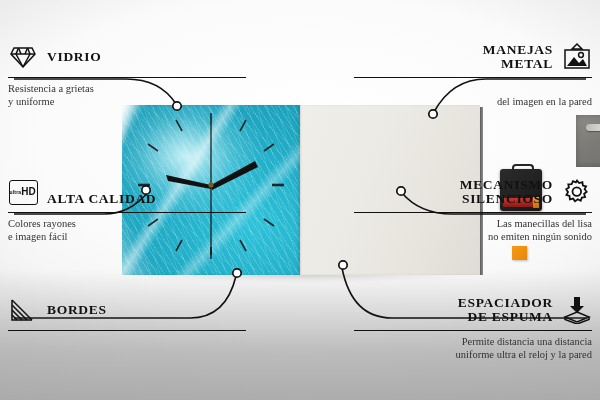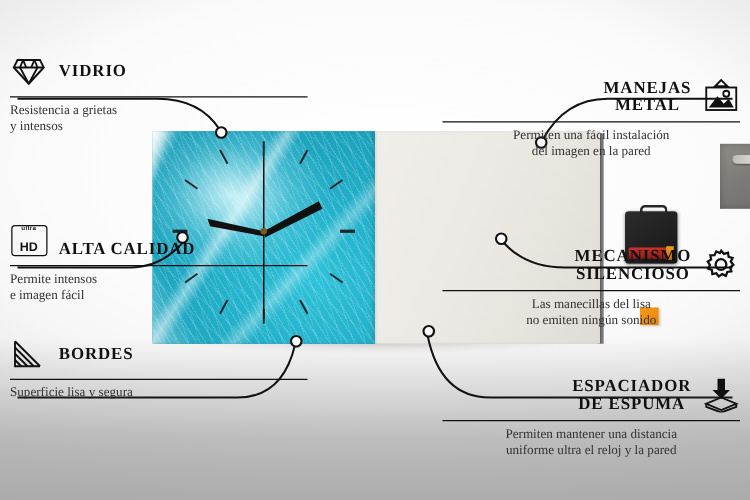--- a/index.html
+++ b/index.html
@@ -104,37 +104,37 @@
 
   
   #clocksvg{position:absolute;left:0;top:0;width:178px;height:170px;}
 
   
   #lines{position:absolute;left:0;top:0;width:600px;height:400px;pointer-events:none;}
 
   
   .feat{position:absolute;width:238px;}
   .feat.left{left:8px;text-align:left;}
-  .feat.right{right:8px;text-align:center;margin-top:20px;}
+  .feat.right{right:8px;text-align:right;}
   .fhead{display:flex;align-items:center;gap:9px;}
   .feat.right .fhead{justify-content:flex-end;}
   .ficon{flex:0 0 auto;width:30px;height:30px;display:flex;align-items:center;justify-content:center;}
   .ftitle{
     font-family:"Liberation Serif",serif;
     font-size:13.5px;font-weight:700;color:#111;letter-spacing:.7px;
     line-height:14px;text-transform:uppercase;
   }
   .rule{height:0;border-top:1.4px solid #111;margin:5px 0 5px 0;}
   .fdesc{
     font-family:"Liberation Serif",serif;
     font-size:10.5px;color:#333;line-height:12.5px;
   }
   .hd-badge{
     width:27px;height:23px;border:1.6px solid #111;border-radius:3px;
-    display:flex;flex-direction:column;align-items:center;justify-content:space-between;line-height:1;
+    display:flex;flex-direction:row;align-items:center;justify-content:flex-start;line-height:1;
   }
   .hd-badge .u{font-family:"Liberation Sans",sans-serif;font-size:5px;font-weight:700;color:#111;letter-spacing:.2px;}
   .hd-badge .h{font-family:"Liberation Sans",sans-serif;font-size:10px;font-weight:700;color:#111;}
 </style>
 </head>
 <body>
 
 <div id="stage">
 
   <div id="ground"></div>
@@ -225,83 +225,80 @@
             <path d="M18.5 4 L16 10"></path>
         </svg>
       </span>
       <span class="ftitle">
         <span>VIDRIO</span><br>
       </span>
     </div>
     <div class="rule"></div>
     <div class="fdesc">
       <span>Resistencia a grietas</span><br>
-      <span>y intensos</span>
+      <span>y uniforme</span>
     </div>
   </div>
 
   <div class="feat left" style="top:177px">
     <div class="fhead">
       <span class="ficon">
         <span class="hd-badge">
           <span class="u">ultra</span>
           <span class="h">HD</span>
         </span>
       </span>
       <span class="ftitle">
         <br>
         <span>ALTA CALIDAD</span>
       </span>
     </div>
     <div class="rule"></div>
     <div class="fdesc">
-      <span>Permite intensos</span><br>
+      <span>Colores rayones</span><br>
       <span>e imagen fácil</span>
     </div>
   </div>
 
-  <div class="feat left" style="top:268px">
+  <div class="feat left" style="top:295px">
     <div class="fhead">
       <span class="ficon">
         <svg width="28" height="26" viewBox="0 0 28 26" fill="none" stroke="#111" stroke-width="1.5">
           <path d="M3 3 L23 23"></path>
             <path d="M3 8 L18 23"></path>
             <path d="M3 13 L13 23"></path>
           <path d="M3 18 L8 23"></path>
             <path d="M3 3 L3 23 L23 23"></path>
         </svg>
       </span>
       <span class="ftitle">
         <span>BORDES</span><br>
       </span>
     </div>
     <div class="rule"></div>
-    <div class="fdesc">
-      <span>Superficie lisa y segura</span>
-    </div>
   </div>
 
   <div class="feat right" style="top:42px">
     <div class="fhead">
       <span class="ftitle">
         <span>MANEJAS</span><br>
         <span>METAL</span>
       </span>
       <span class="ficon">
         <svg width="30" height="28" viewBox="0 0 30 28" fill="none" stroke="#111" stroke-width="1.5">
           <path d="M15 1 L10 6 H20 Z"></path>
           <rect x="3" y="7" width="24" height="18"></rect>
           <path d="M5 23 L12 14 L17 20 L21 16 L25 23 Z" fill="#111" stroke="none"></path>
           <circle cx="19" cy="12" r="2.4"></circle>
         </svg>
       </span>
     </div>
     <div class="rule"></div>
     <div class="fdesc">
-      <span>Permiten una fácil instalación</span><br>
+      <br>
       <span>del imagen en la pared</span>
     </div>
   </div>
 
   <div class="feat right" style="top:177px">
     <div class="fhead">
       <span class="ftitle">
         <span>MECANISMO</span><br>
         <span>SILENCIOSO</span>
       </span>
@@ -315,34 +312,34 @@
         </svg>
       </span>
     </div>
     <div class="rule"></div>
     <div class="fdesc">
       <span>Las manecillas del lisa</span><br>
       <span>no emiten ningún sonido</span>
     </div>
   </div>
 
-  <div class="feat right" style="top:281px">
+  <div class="feat right" style="top:295px">
     <div class="fhead">
       <span class="ftitle">
         <span>ESPACIADOR</span><br>
         <span>DE ESPUMA</span>
       </span>
       <span class="ficon">
         <svg width="30" height="28" viewBox="0 0 30 28" fill="none" stroke="#111" stroke-width="1.5">
           <path d="M12 1 H18 V10 H22 L15 17 L8 10 H12 Z" fill="#111" stroke="none"></path>
           <path d="M15 16 L27 21 L15 26 L3 21 Z"></path>
           <path d="M3 21 V23.5 L15 28 L27 23.5 V21"></path>
         </svg>
       </span>
     </div>
     <div class="rule"></div>
     <div class="fdesc">
-      <span>Permiten mantener una distancia</span><br>
+      <span>Permite distancia una distancia</span><br>
       <span>uniforme ultra el reloj y la pared</span>
     </div>
   </div>
 
 </div>
 
 </body></html>

